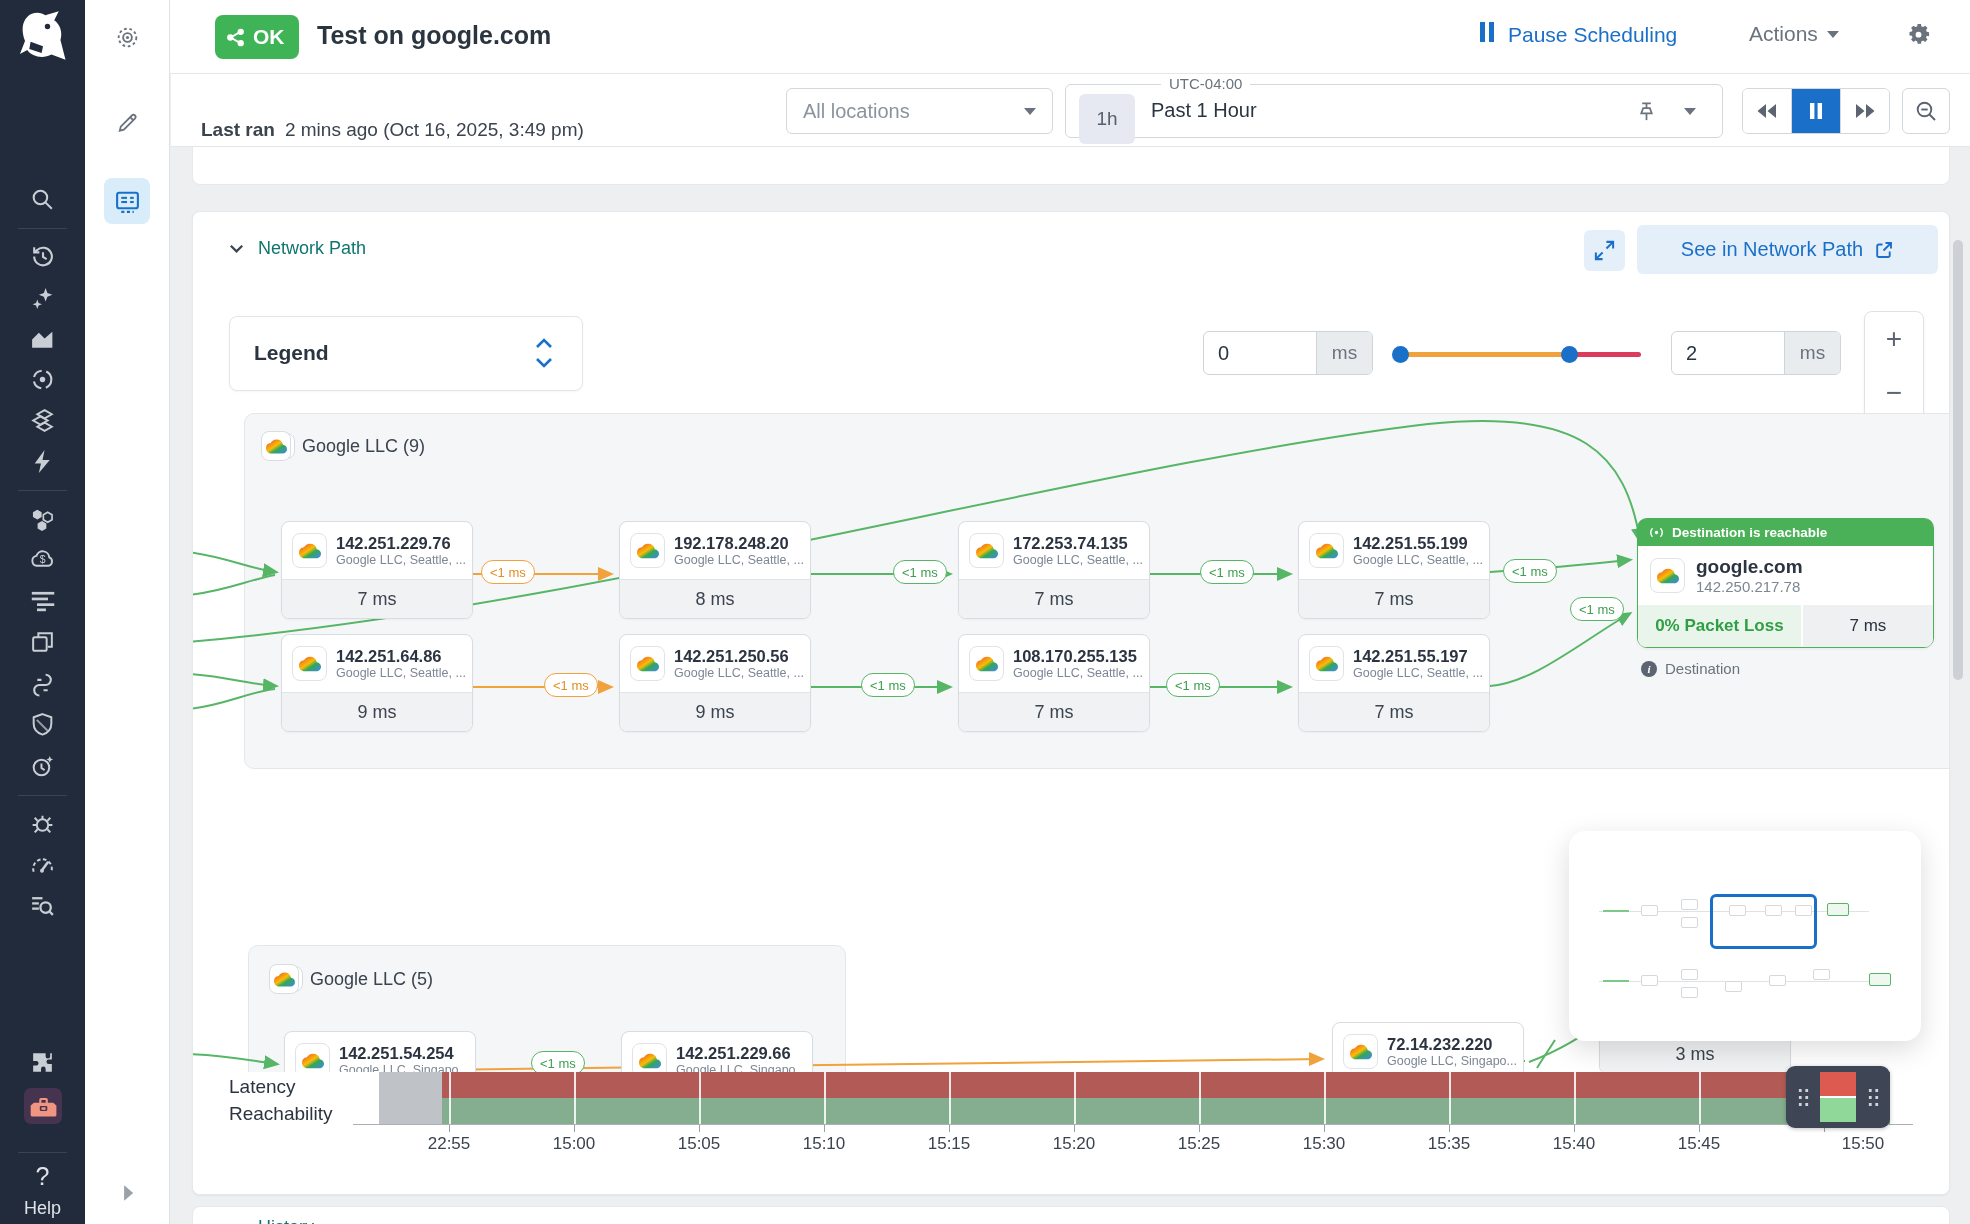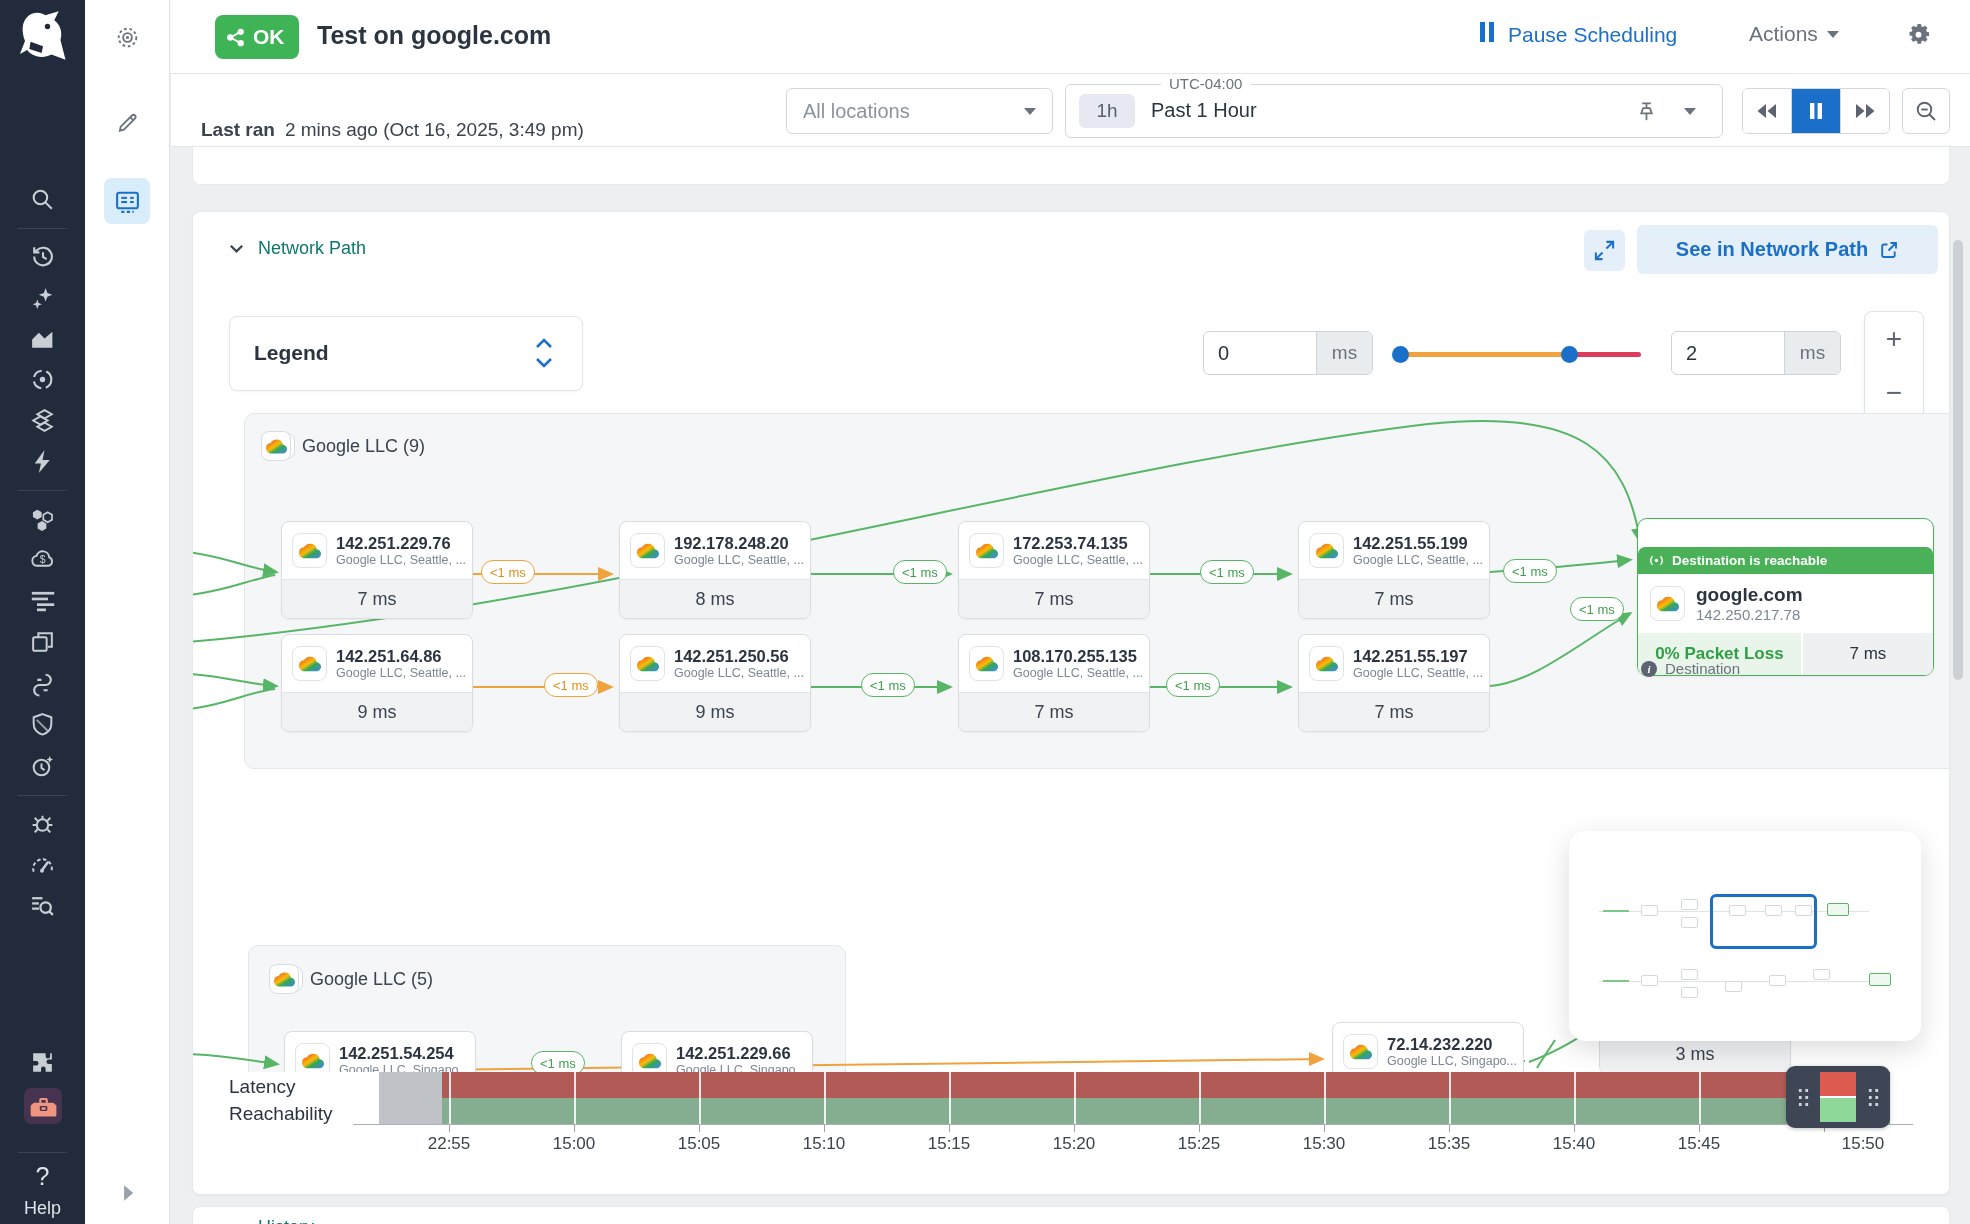--- a/index.html
+++ b/index.html
@@ -32,41 +32,41 @@
   .gear { position:absolute; left:1820px; top:20px; }
 
   
   .toolbar { position:absolute; left:171px; top:74px; width:1799px; height:73px; background:#fff; border-bottom:1px solid #e4e7ea; z-index:20; }
   .lastran { position:absolute; left:30px; top:24px; font-size:19px; color:#3a434e;margin-top:21px; }
   .lastran b { font-weight:700; margin-right:10px; }
   .loc-select { position:absolute; left:615px; top:14px; width:267px; height:46px; border:1px solid #d3d8dd; border-radius:6px; display:flex; align-items:center; padding:0 16px; color:#8a939e; font-size:20px; cursor:pointer; }
   .loc-select .caret { margin-left:auto; }
   .range-box { position:absolute; left:894px; top:10px; width:658px; height:54px; border:1px solid #d3d8dd; border-radius:6px; }
   .range-legend { position:absolute; left:95px; top:-10px; background:#fff; padding:0 8px; font-size:15px; color:#6a737d; }
-  .range-chip { position:absolute; left:13px; top:9px; width:56px; height:34px; background:#e6e9f2; border-radius:6px; display:flex; align-items:center; justify-content:center; font-size:19px; color:#57606c; }
+  .range-chip { position:absolute; left:13px; top:9px; width:56px; height:50px; background:#e6e9f2; border-radius:6px; display:flex; align-items:center; justify-content:center; font-size:19px; color:#57606c; }
   .range-label { position:absolute; left:85px; top:14px; font-size:20px; color:#2b3540; }
   .pin-icon { position:absolute; right:64px; top:14px; color:#6a737d; }
   .range-caret { position:absolute; right:26px; top:23px; }
   .playback { position:absolute; left:1571px; top:14px; width:148px; height:46px; border:1px solid #d3d8dd; border-radius:6px; display:flex; overflow:hidden; }
   .pb-cell { flex:1; display:flex; align-items:center; justify-content:center; border-right:1px solid #d3d8dd; cursor:pointer; background:#fff; }
   .pb-cell:last-child { border-right:none; }
   .pb-active { background:#1a70c9; }
   .zoomout-btn { position:absolute; left:1731px; top:14px; width:48px; height:46px; border:1px solid #d3d8dd; border-radius:6px; display:flex; align-items:center; justify-content:center; cursor:pointer; background:#fff; }
 
   
   .frag-card { position:absolute; left:192px; top:147px; width:1758px; height:38px; background:#fff; border:1px solid #e6e9eb; border-top:none; border-radius:0 0 8px 8px; }
   .np-card { position:absolute; left:192px; top:211px; width:1758px; height:984px; background:#fff; border:1px solid #e6e9eb; border-radius:8px; overflow:hidden; box-shadow:0 1px 2px rgba(0,0,0,.05); }
   .hist-card { position:absolute; left:192px; top:1206px; width:1758px; height:40px; background:#fff; border:1px solid #e6e9eb; border-radius:8px 8px 0 0; }
   .sec-title { font-size:18px; font-weight:400; color:#0f766e; }
 
   
   .np-title-row { position:absolute; left:34px; top:26px; display:flex; align-items:center; gap:12px; }
   .lightblue-btn { background:#e4effa; border-radius:6px; color:#1a70c9; cursor:pointer; }
   .expand-btn { position:absolute; left:1391px; top:18px; width:41px; height:41px; display:flex; align-items:center; justify-content:center; }
-  .seein-btn { position:absolute; left:1444px; top:13px; width:301px; height:49px; display:flex; align-items:center; justify-content:center; gap:11px; font-size:20px; font-weight:700; }
+  .seein-btn { position:absolute; left:1444px; top:13px; width:301px; height:49px; display:flex; align-items:center; justify-content:center; gap:11px; font-size:20px; font-weight:400; }
 
   
   .legend-panel { position:absolute; left:36px; top:104px; width:354px; height:75px; background:#fff; border:1px solid #e2e5e9; border-radius:8px; box-shadow:0 1px 2px rgba(0,0,0,.04); cursor:pointer; }
   .legend-label { position:absolute; left:24px; top:24px; font-size:21px; font-weight:700; color:#2b3440; }
   .legend-chevrons { position:absolute; right:26px; top:16px; color:#1a70c9; }
   .ce-label { position:absolute; left:581px; top:129px; width:420px; text-align:right; font-size:20px; color:#7d8694; }
   .ms-input { position:absolute; top:119px; height:44px; display:flex; border:1px solid #cfd4d9; border-radius:6px; overflow:hidden; background:#fff; }
   .ms-input .val { width:112px; display:flex; align-items:center; padding-left:14px; font-size:20px; color:#2b3440; }
   .ms-input .addon { width:56px; background:#e9ecef; border-left:1px solid #cfd4d9; display:flex; align-items:center; justify-content:center; font-size:19px; color:#6a737d; }
   .slider { position:absolute; left:1196px; top:134px; width:262px; height:16px; }
@@ -89,21 +89,21 @@
   .gc-badge { width:35px; height:35px; min-width:35px; border:1px solid #e0e3e7; border-radius:8px; background:#fff; display:flex; align-items:center; justify-content:center; }
   .node-ip { font-size:16.5px; font-weight:700; color:#2b3440; line-height:1.2; white-space:nowrap; }
   .node-loc { font-size:12.5px; color:#7d8694; white-space:nowrap; }
   .node-ms { height:39px; background:#f0f2f4; border-top:1px solid #e2e5e8; border-radius:0 0 7px 7px; display:flex; align-items:center; justify-content:center; font-size:18px; color:#3a434e; }
 
   .pill { position:absolute; height:24px; padding:0 8px; background:#fff; border-radius:12px; display:flex; align-items:center; justify-content:center; font-size:13px; z-index:3; white-space:nowrap; }
   .pill.green { border:1.5px solid #57b566; color:#3f9d4e; }
   .pill.orange { border:1.5px solid #f0a23c; color:#e08f1f; }
 
   .dest { position:absolute; left:1444px; top:306px; width:297px; border:1.5px solid #4bb158; border-radius:10px; background:#fff; z-index:3; box-shadow:0 1px 3px rgba(0,0,0,.06); }
-  .dest-head { background:#4bb158; color:#fff; border-radius:7px 7px 0 0; font-size:13.5px; font-weight:700; padding:5px 10px; display:flex; align-items:center; gap:7px;margin-top:28px; }
+  .dest-head { background:#4bb158; color:#fff; border-radius:7px 7px 0 0; font-size:13.5px; font-weight:700; padding:5px 10px; display:flex; align-items:center; gap:7px; }
   .dest-body { display:flex; align-items:center; gap:11px; padding:10px 12px; }
   .dest-host { font-size:19px; font-weight:700; color:#2b3440; }
   .dest-ip { font-size:15px; color:#7d8694; }
   .dest-foot { display:flex; height:42px; }
   .dest-pl { flex:1.25; background:#e9f5eb; color:#2f9e44; font-weight:600; font-size:17px; display:flex; align-items:center; justify-content:center; border-radius:0 0 0 8px; }
   .dest-ms { flex:1; background:#eef0f2; color:#2b3440; font-size:17px; display:flex; align-items:center; justify-content:center; border-left:2px solid #fff; border-radius:0 0 8px 0; }
   .dest-caption { position:absolute; left:1448px; top:448px; display:flex; align-items:center; gap:8px; font-size:15px; color:#6a737d; z-index:3; }
   .info-dot { width:16px; height:16px; border-radius:50%; background:#5b6470; color:#fff; font-size:11px; font-style:italic; font-weight:700; display:flex; align-items:center; justify-content:center; font-family:"Liberation Serif",serif; }
 
   

